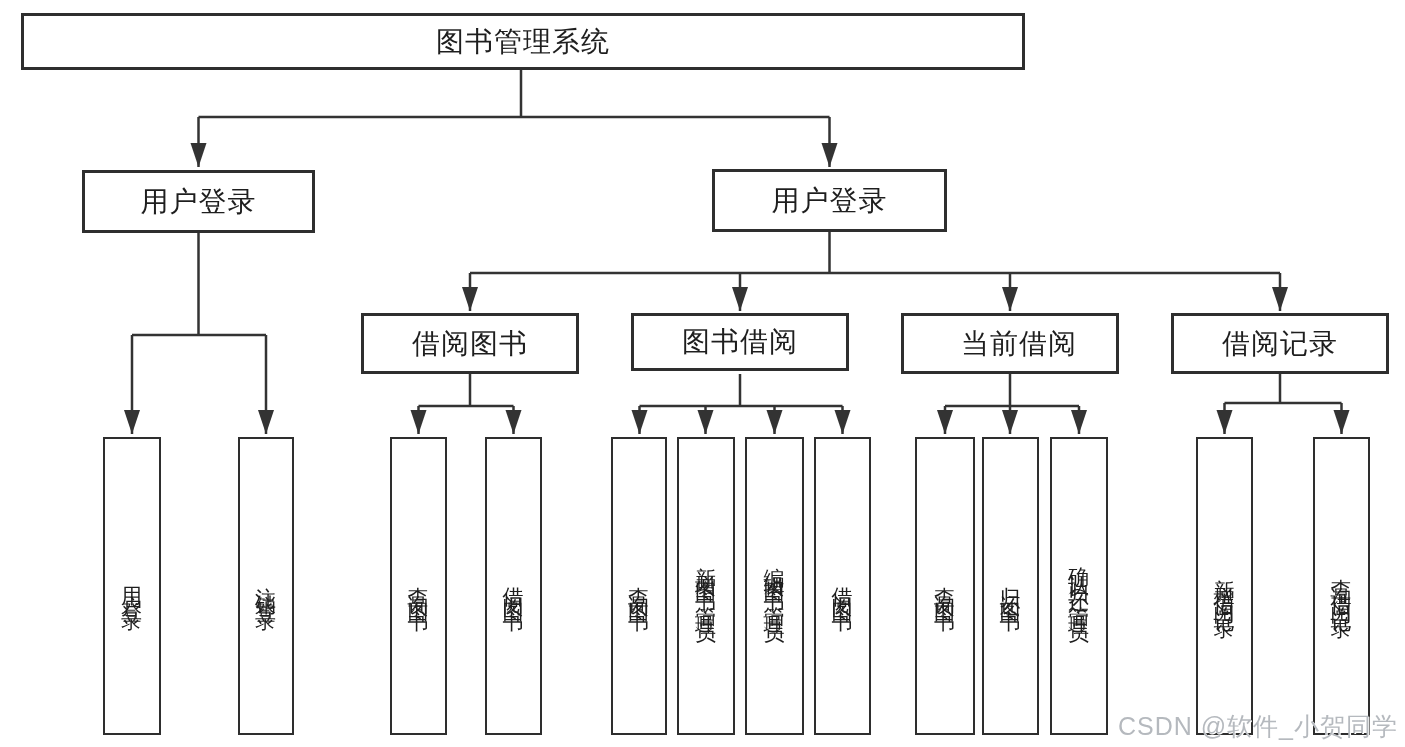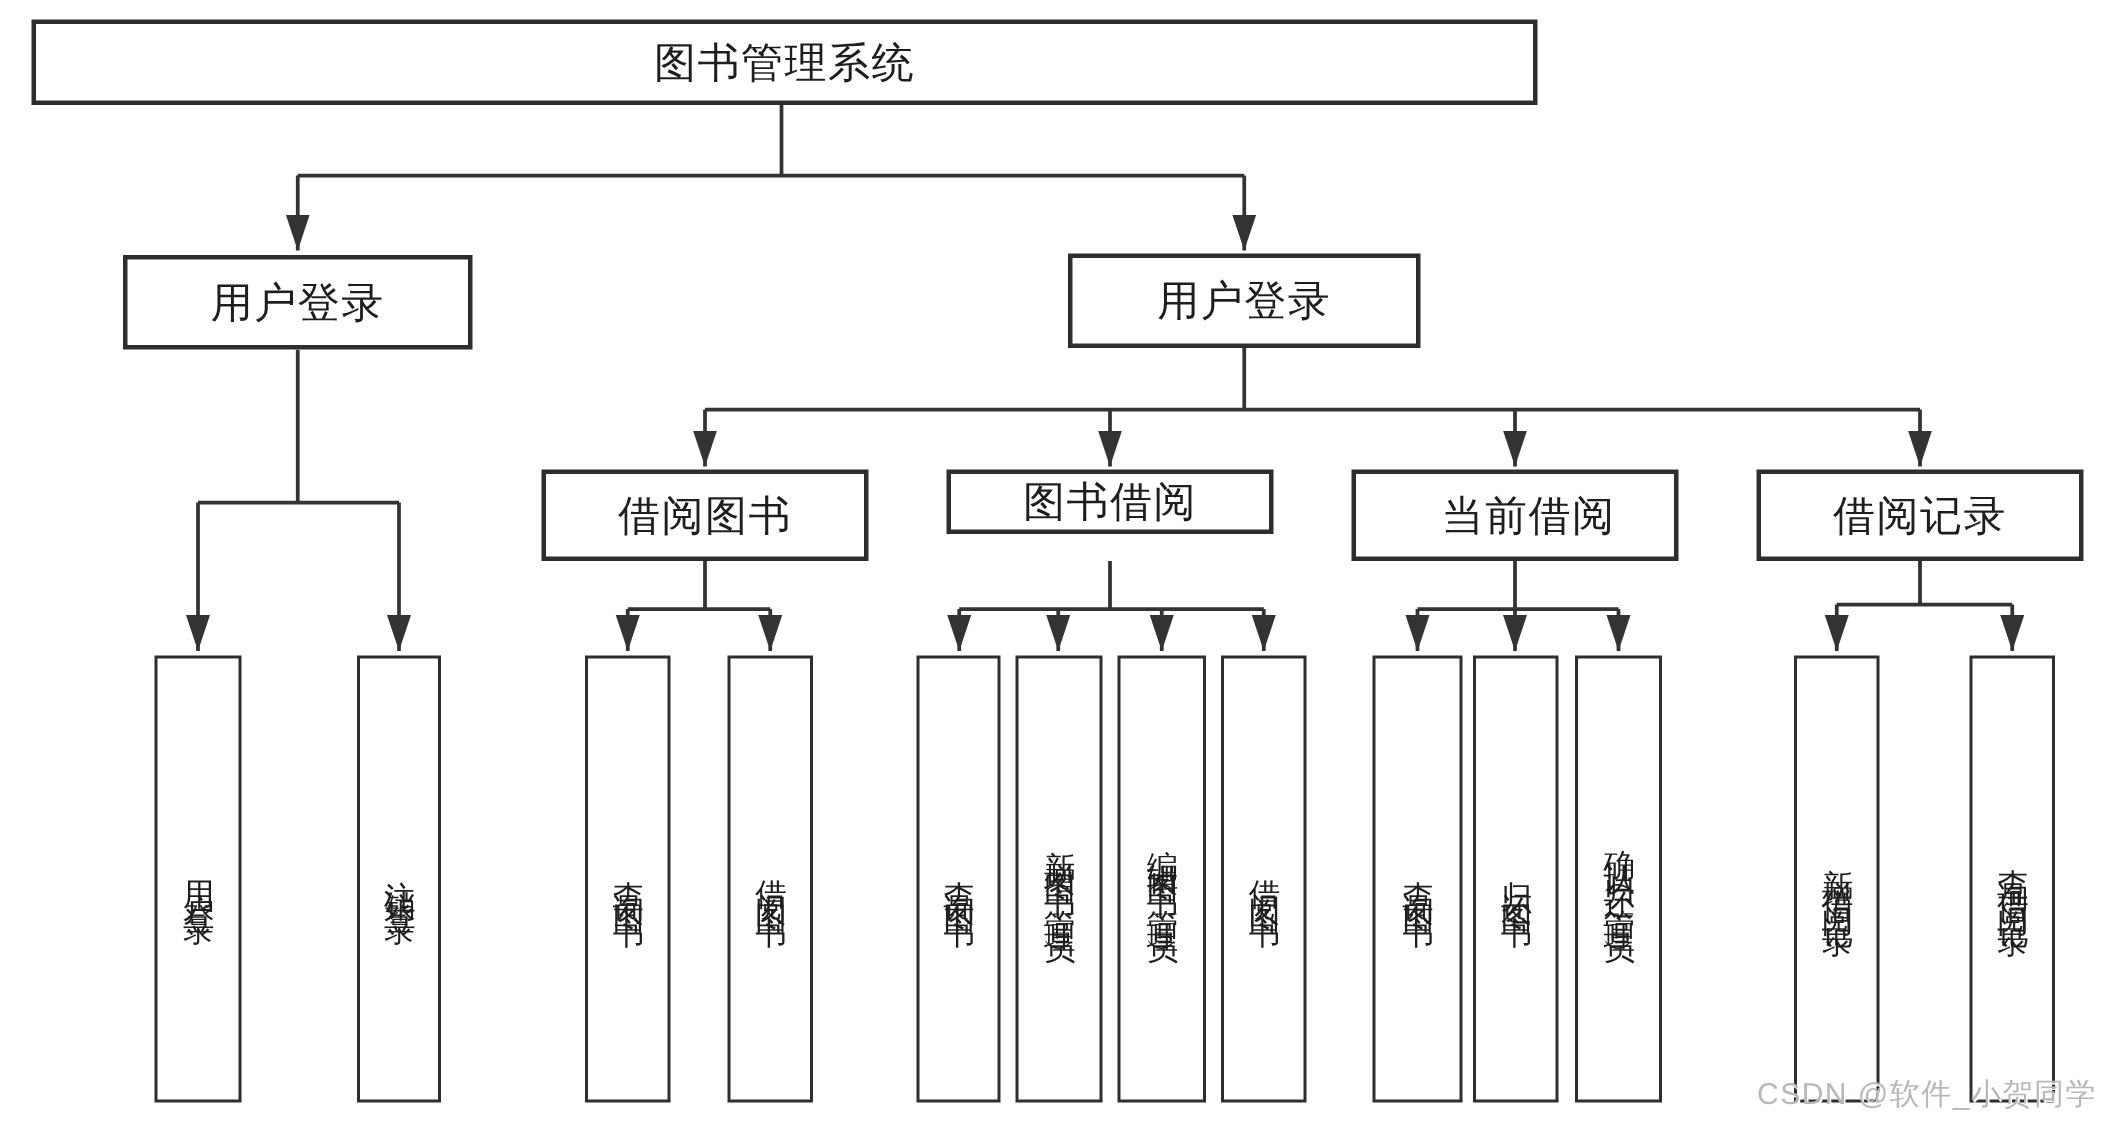--- a/index.html
+++ b/index.html
@@ -40,21 +40,21 @@
     writing-mode: vertical-rl;
     text-orientation: mixed;
     font-size: 21px;
     letter-spacing: 8px;
     white-space: normal;
   }
   #watermark {
     position: absolute;
     right: 7px;
     bottom: 4px;
-    font-size: 20px;
+    font-size: 25px;
     letter-spacing: 1px;
     color: #b5b9be;
     text-shadow: 1px 1px 0 #ffffff;
     z-index: 5;
   }
 </style>
 </head>
 <body>
 
 <div id="canvas">
@@ -99,21 +99,21 @@
     <path class="ln" d="M1224.5,403 V434" marker-end="url(#arrow)"></path>
     <path class="ln" d="M1341.5,403 V434" marker-end="url(#arrow)"></path>
   </svg>
 
   <div class="box" style="left:21px; top:13px; width:1004px; height:57px;">图书管理系统</div>
 
   <div class="box" style="left:82px; top:170px; width:233px; height:63px;">用户登录</div>
   <div class="box" style="left:712px; top:169px; width:235px; height:63px;">用户登录</div>
 
   <div class="box" style="left:361px; top:313px; width:218px; height:61px;">借阅图书</div>
-  <div class="box" style="left:631px; top:313px; width:218px; height:43px;text-align:center;">图书借阅</div>
+  <div class="box" style="left:631px; top:313px; width:218px; height:58px;text-align:center;">图书借阅</div>
   <div class="box" style="left:901px; top:313px; width:218px; height:61px;padding-left:18px;">当前借阅</div>
   <div class="box" style="left:1171px; top:313px; width:218px; height:61px;">借阅记录</div>
 
   <div class="box leaf" style="left:103px; top:437px; width:58px; height:298px;">用户登录</div>
   <div class="box leaf" style="left:238px; top:437px; width:56px; height:298px;">注销登录</div>
 
   <div class="box leaf" style="left:390px; top:437px; width:57px; height:298px;">查询图书</div>
   <div class="box leaf" style="left:485px; top:437px; width:57px; height:298px;">借阅图书</div>
 
   <div class="box leaf" style="left:611px; top:437px; width:56px; height:298px;">查询图书</div>

